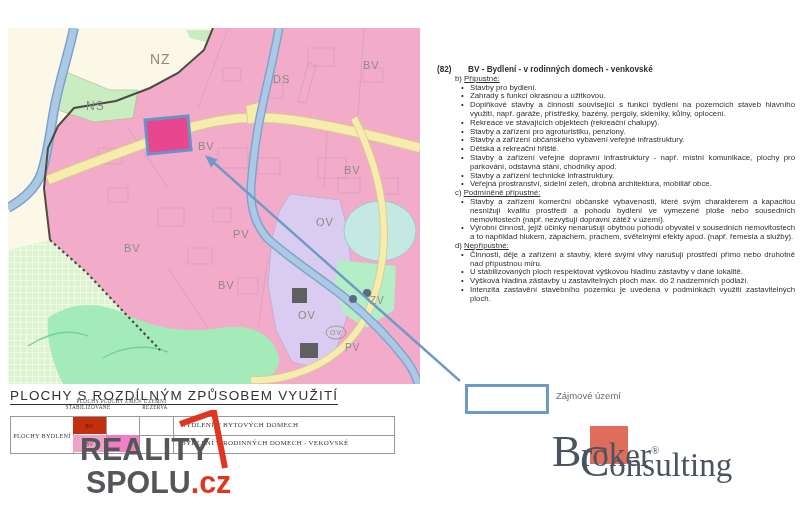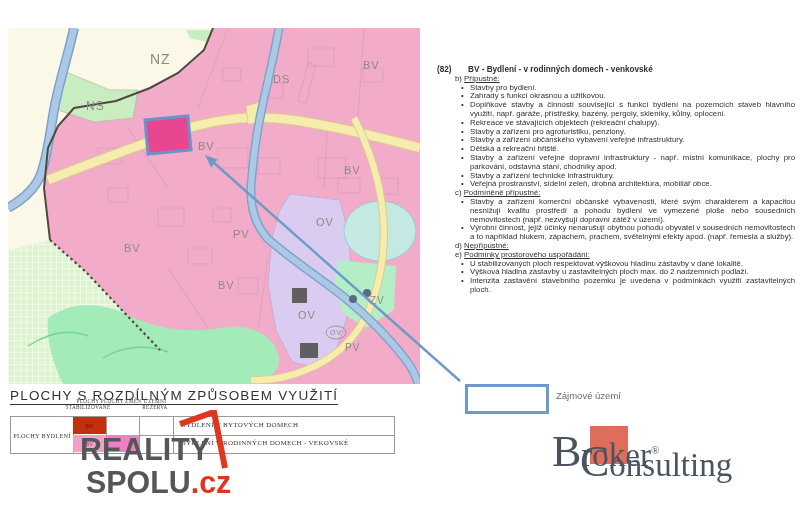--- a/index.html
+++ b/index.html
@@ -199,23 +199,25 @@
         </div>
         <div class="reg-sec">
           <div><span>c) </span><span class="sec-title">Podmíněně přípustné:</span></div>
           <ul>
             <li>Stavby a zařízení komerční občanské vybavenosti, které svým charakterem a kapacitou nesnižují kvalitu prostředí a pohodu bydlení ve vymezené ploše nebo sousedních nemovitostech (např. nezvyšují dopravní zátěž v území).</li>
             <li>Výrobní činnost, jejíž účinky nenarušují obytnou pohodu obyvatel v sousedních nemovitostech a to například hlukem, zápachem, prachem, světelnými efekty apod. (např. řemesla a služby).</li>
           </ul>
         </div>
         <div class="reg-sec">
           <div><span>d) </span><span class="sec-title">Nepřípustné:</span></div>
-        </div>
-        <div class="reg-sec">
-          <div><span>e) </span><span class="sec-title">Podmínky prostorového uspořádání:</span></div>
+          <ul>
+            <li>Činnosti, děje a zařízení a stavby, které svými vlivy narušují prostředí přímo nebo druhotně nad přípustnou míru.</li>
+          </ul>
+        </div>
+        <div class="reg-sec">
           <ul>
             <li>U stabilizovaných ploch respektovat výškovou hladinu zástavby v dané lokalitě.</li>
             <li>Výšková hladina zástavby u zastavitelných ploch max. do 2 nadzemních podlaží.</li>
             <li>Intenzita zastavění stavebního pozemku je uvedena v podmínkách využití zastavitelných ploch.</li>
           </ul>
         </div>
       </div>
   </div>
 
   <div class="legend-title">PLOCHY S ROZDÍLNÝM ZPŮSOBEM VYUŽITÍ</div>

